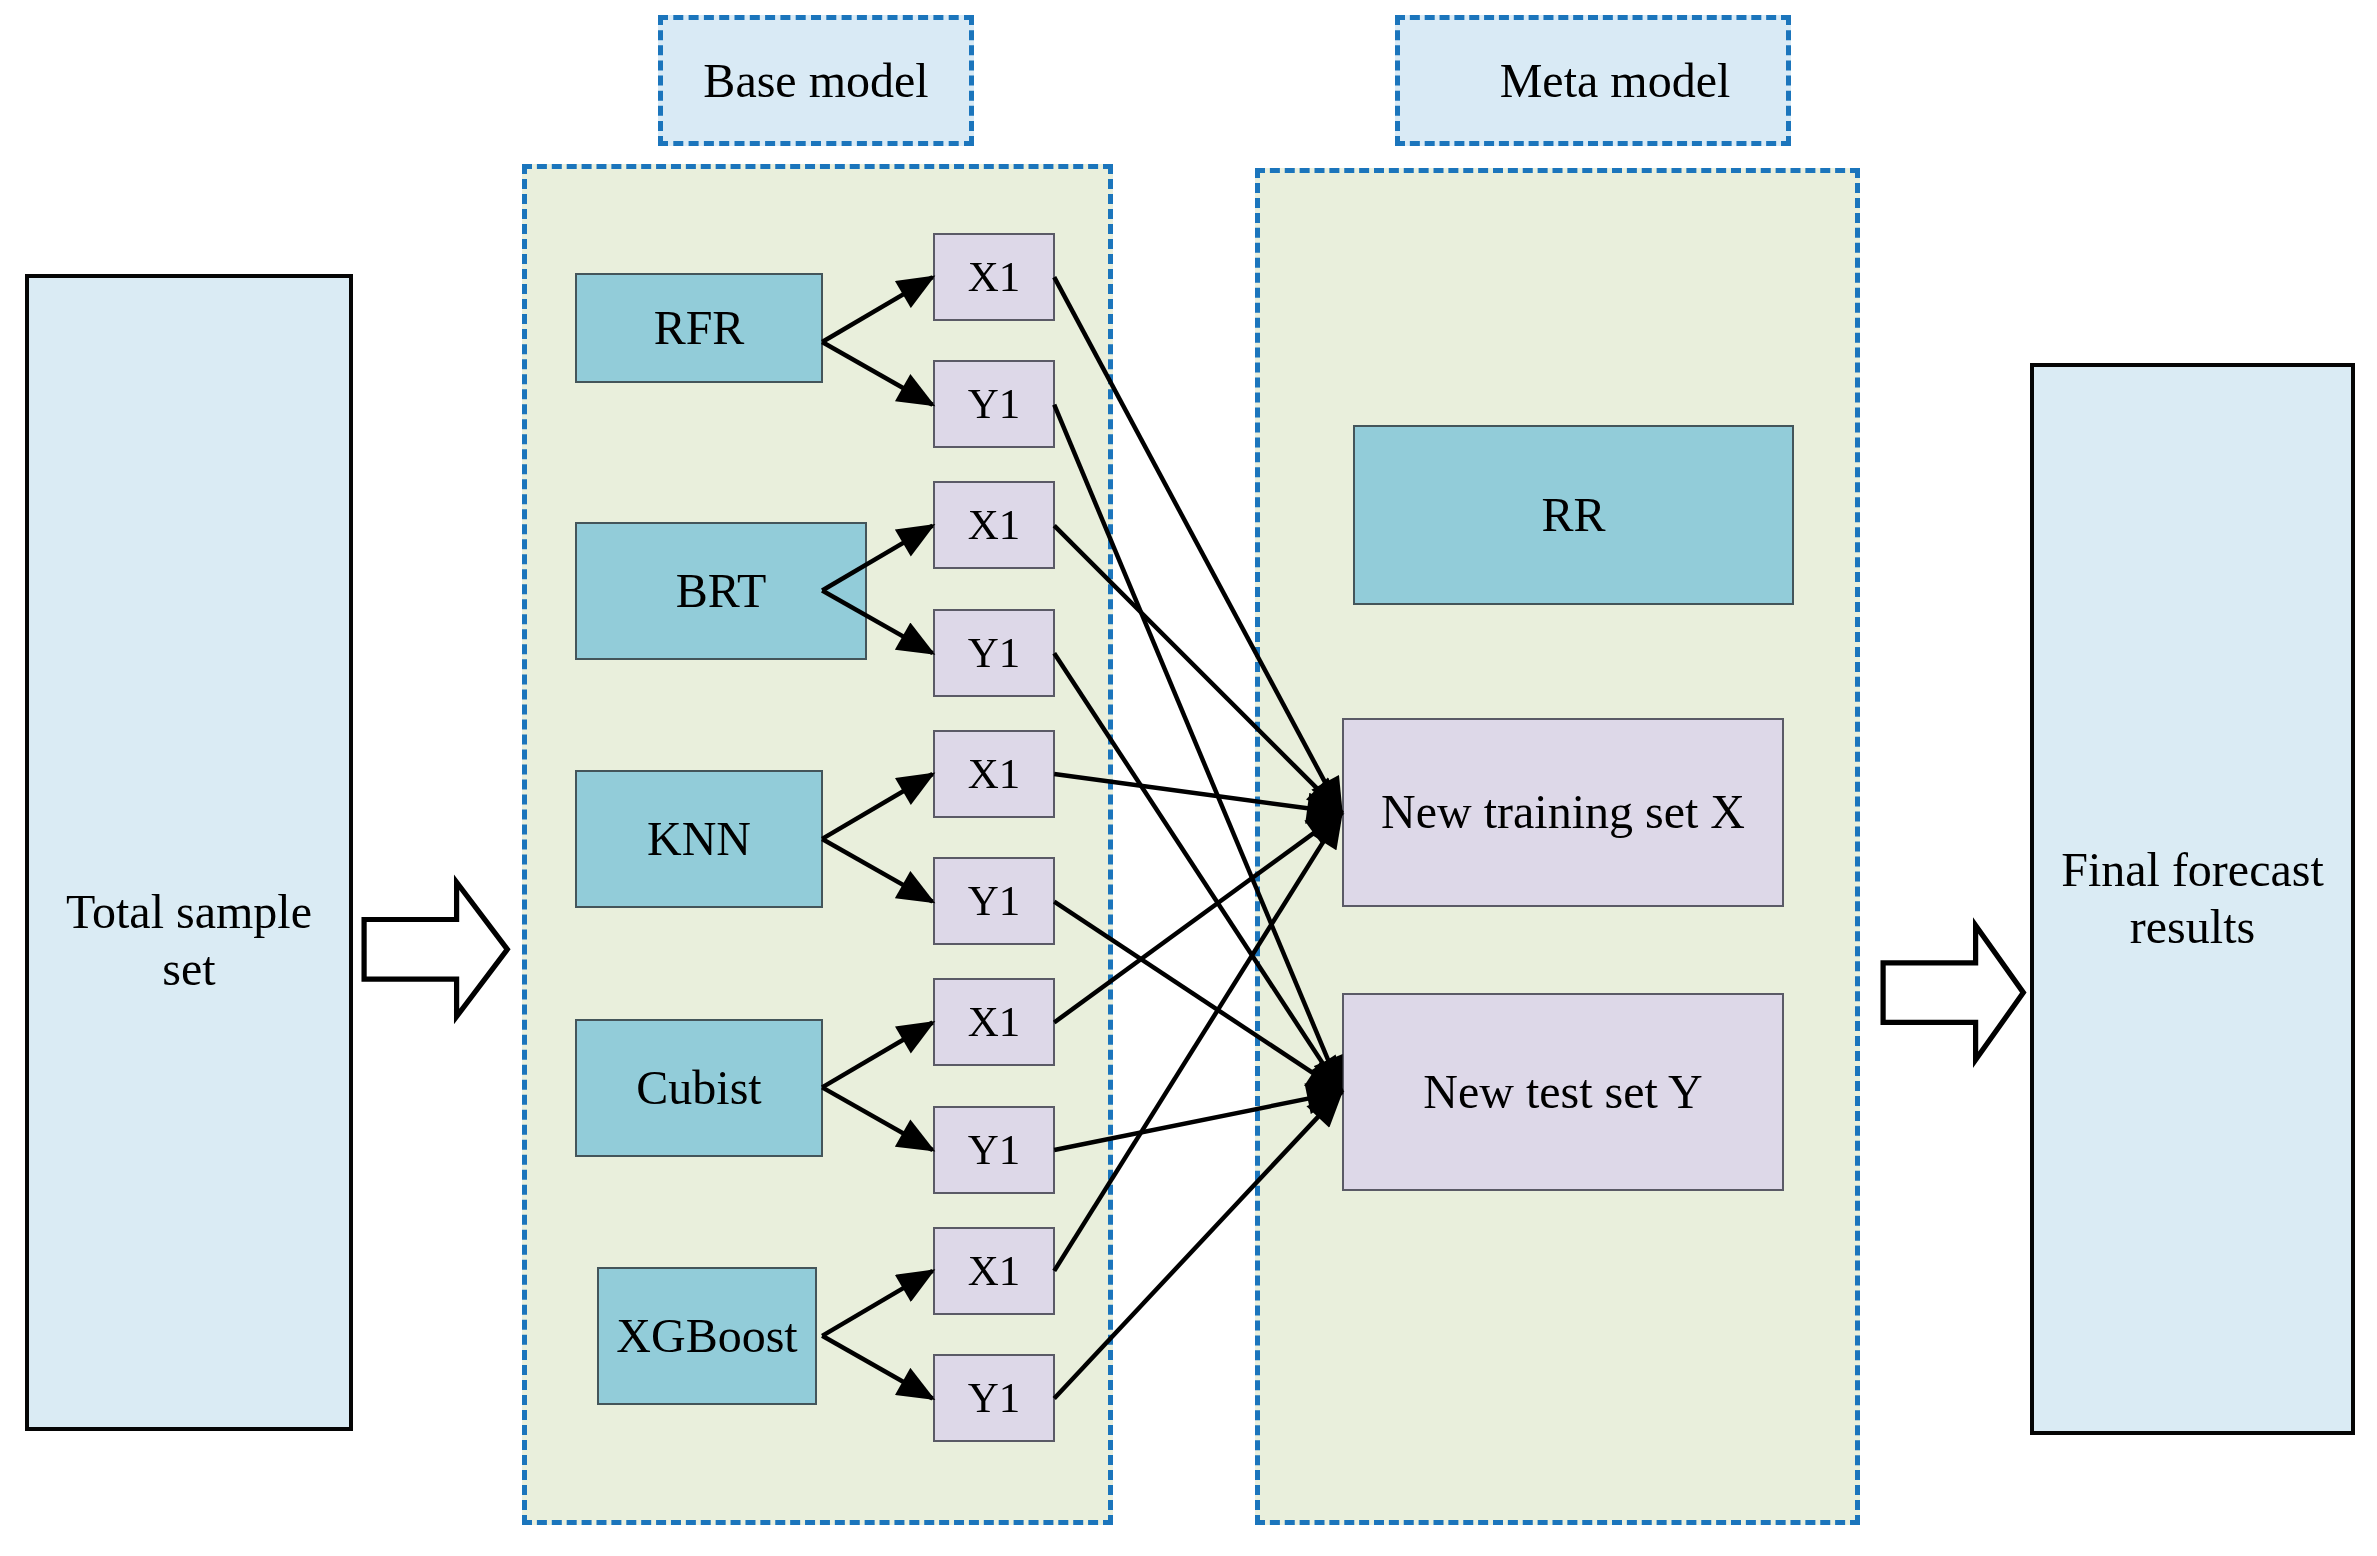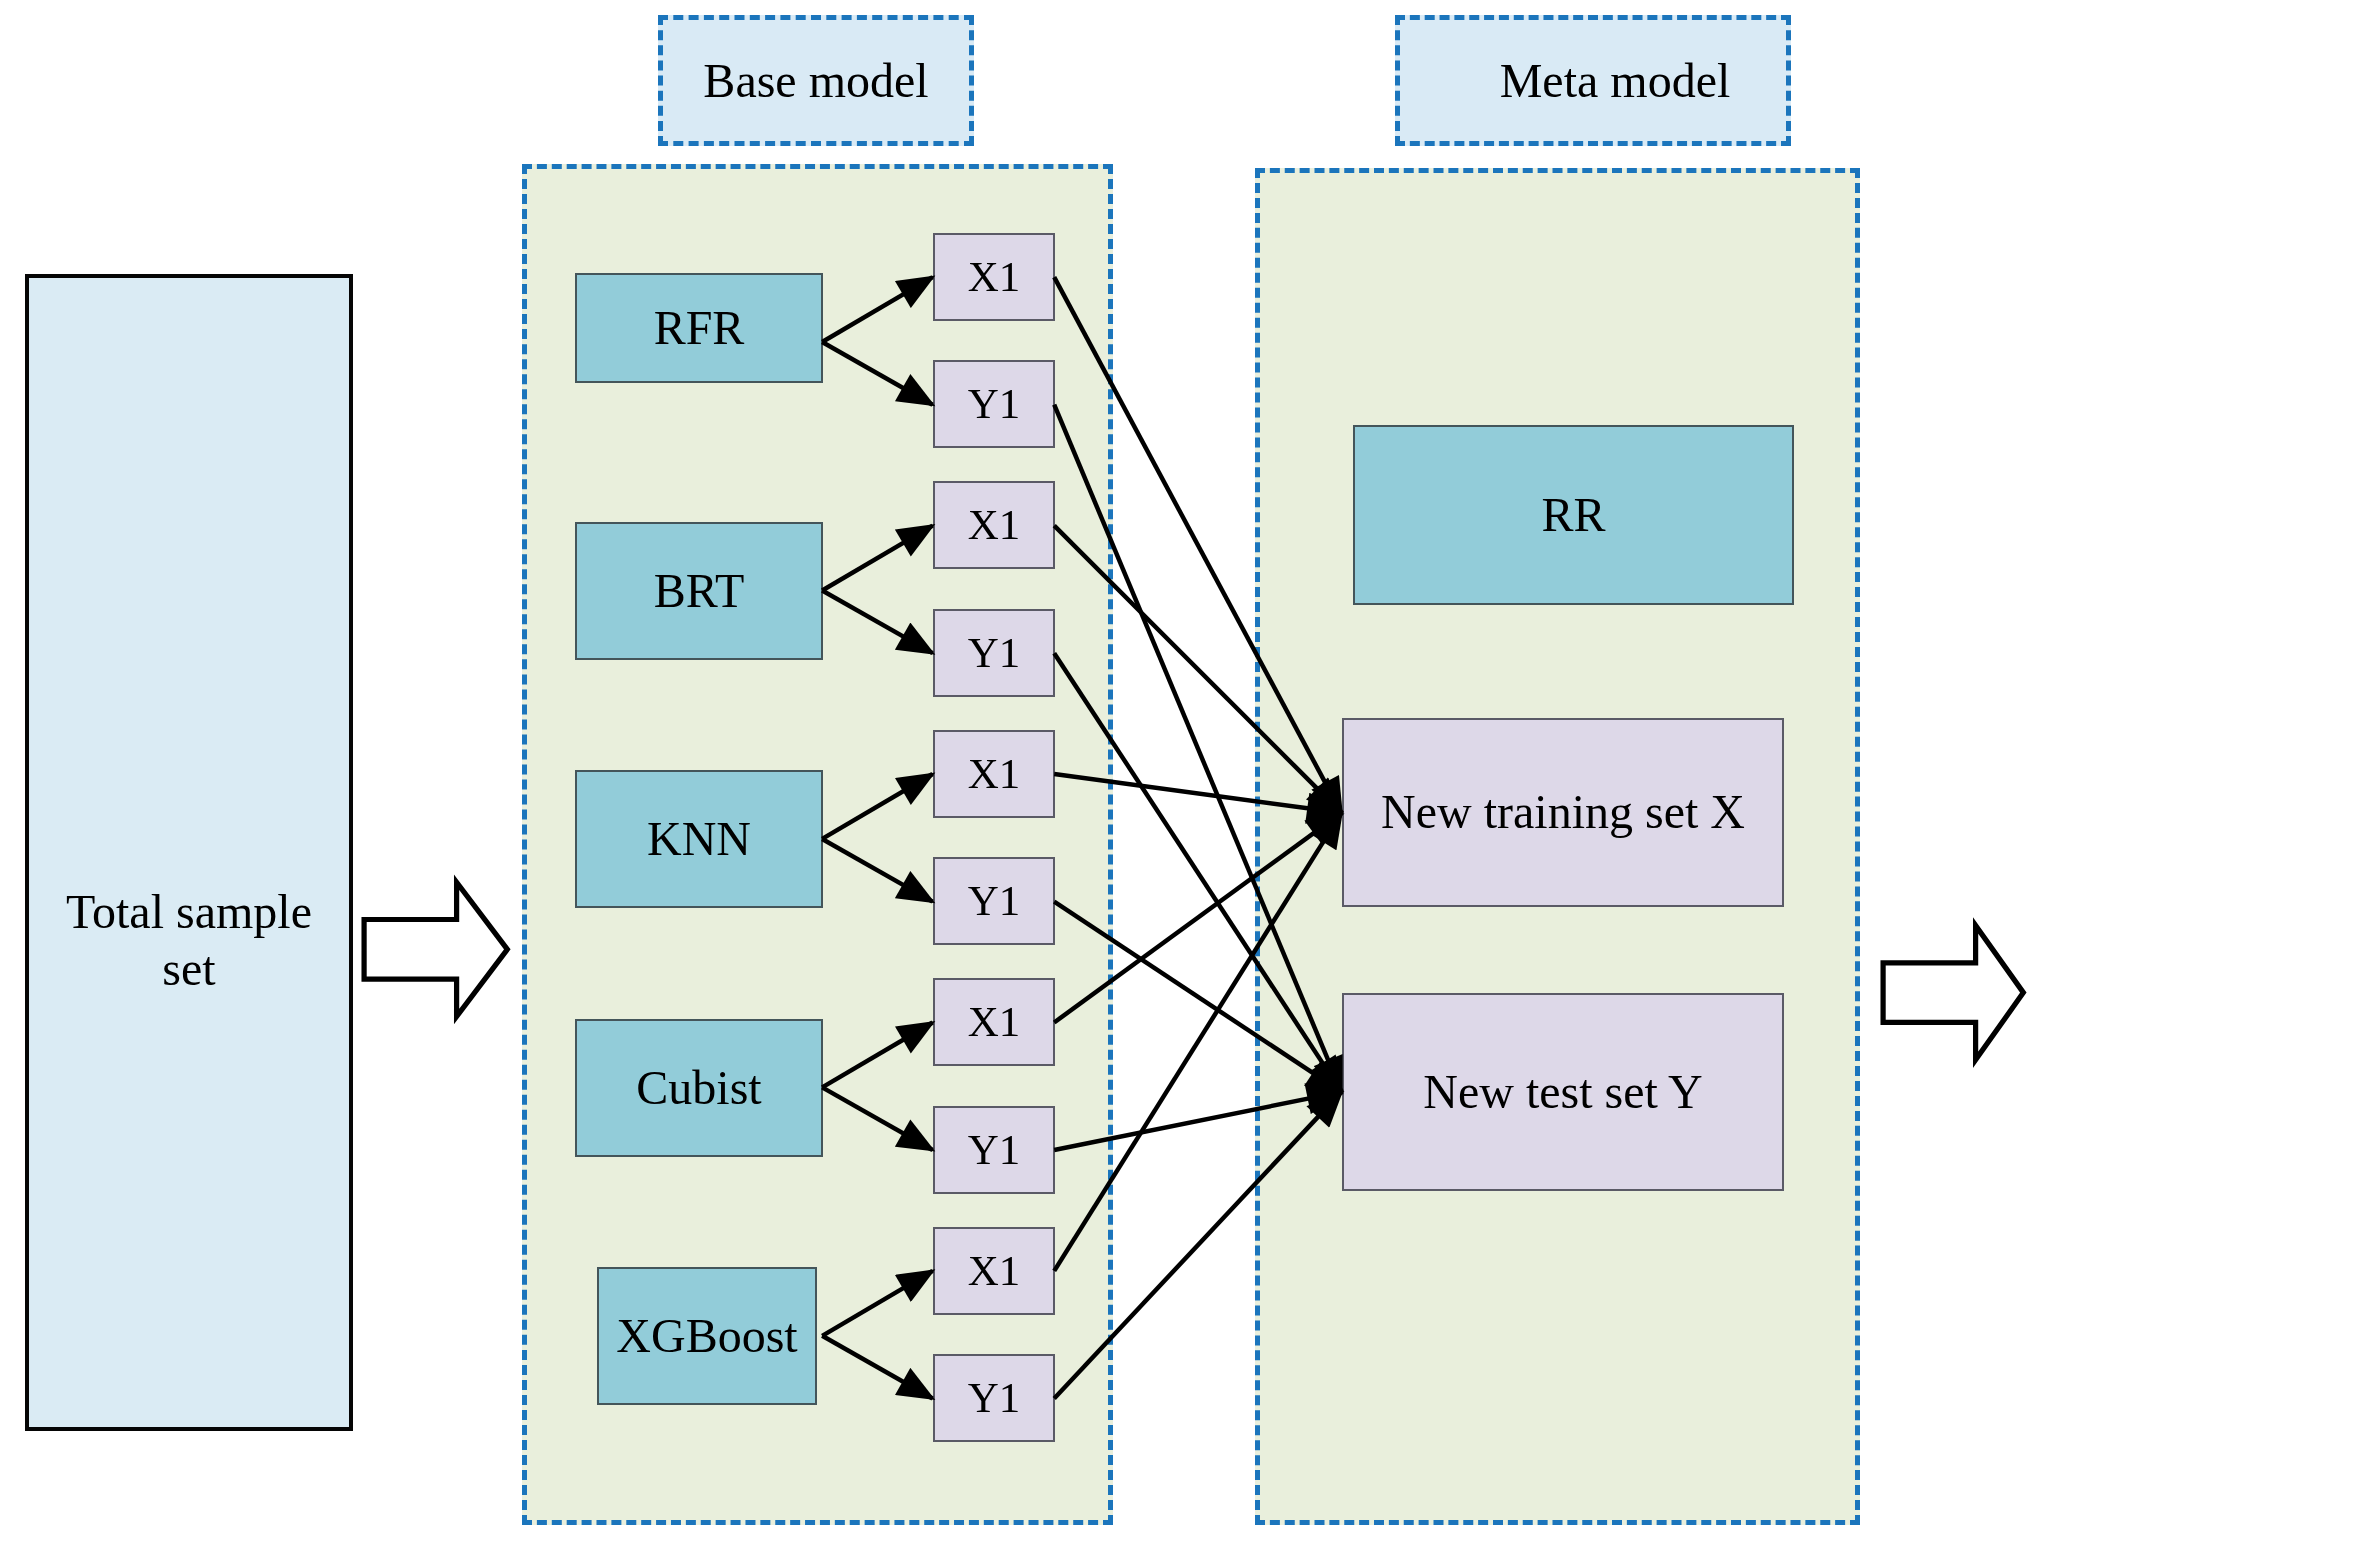--- a/index.html
+++ b/index.html
@@ -65,40 +65,44 @@
 
   <div class="abs node io-box" style="left:25px;top:274px;width:328px;height:1157px;padding-top:176px;">
     <div>Total sample</div>
     <div>set</div>
   </div>
 
   <div class="abs node model-box" style="left:575px;top:273px;width:248px;height:110px;">RFR</div>
   <div class="abs node data-box" style="left:933px;top:233px;width:122px;height:88px;">X1</div>
   <div class="abs node data-box" style="left:933px;top:360px;width:122px;height:88px;">Y1</div>
 
-  <div class="abs node model-box" style="left:575px;top:522px;width:248px;height:138px;">BRT</div>
+  <div class="abs node model-box" style="left:575px;top:522px;width:292px;height:138px;">BRT</div>
   <div class="abs node data-box" style="left:933px;top:481px;width:122px;height:88px;">X1</div>
   <div class="abs node data-box" style="left:933px;top:609px;width:122px;height:88px;">Y1</div>
 
   <div class="abs node model-box" style="left:575px;top:770px;width:248px;height:138px;">KNN</div>
   <div class="abs node data-box" style="left:933px;top:730px;width:122px;height:88px;">X1</div>
   <div class="abs node data-box" style="left:933px;top:857px;width:122px;height:88px;">Y1</div>
 
   <div class="abs node model-box" style="left:575px;top:1019px;width:248px;height:138px;">Cubist</div>
   <div class="abs node data-box" style="left:933px;top:978px;width:122px;height:88px;">X1</div>
   <div class="abs node data-box" style="left:933px;top:1106px;width:122px;height:88px;">Y1</div>
 
   <div class="abs node model-box" style="left:597px;top:1267px;width:220px;height:138px;">XGBoost</div>
   <div class="abs node data-box" style="left:933px;top:1227px;width:122px;height:88px;">X1</div>
   <div class="abs node data-box" style="left:933px;top:1354px;width:122px;height:88px;">Y1</div>
 
   <div class="abs node model-box" style="left:1353px;top:425px;width:441px;height:180px;">RR</div>
   <div class="abs node data-box" style="left:1342px;top:718px;width:442px;height:189px;font-size:48px;">New training set X</div>
   <div class="abs node data-box" style="left:1342px;top:993px;width:442px;height:198px;font-size:48px;">New test set Y</div>
 
+  <div class="abs node io-box" style="left:2030px;top:363px;width:325px;height:1072px;">
+    <div>Final forecast</div>
+    <div>results</div>
+  </div>
 
   <svg class="overlay" width="2377" height="1557" viewBox="0 0 3186 2086">
     <defs>
       <marker id="ah" viewBox="0 0 12 10" refX="11" refY="5" markerUnits="userSpaceOnUse" markerWidth="52" markerHeight="42" orient="auto">
         <path d="M0,0 L12,5 L0,10 Z" fill="#000"></path>
       </marker>
     </defs>
 
     <g>
       <line class="conn" x1="1102" y1="458" x2="1250" y2="371" marker-end="url(#ah)"></line>

